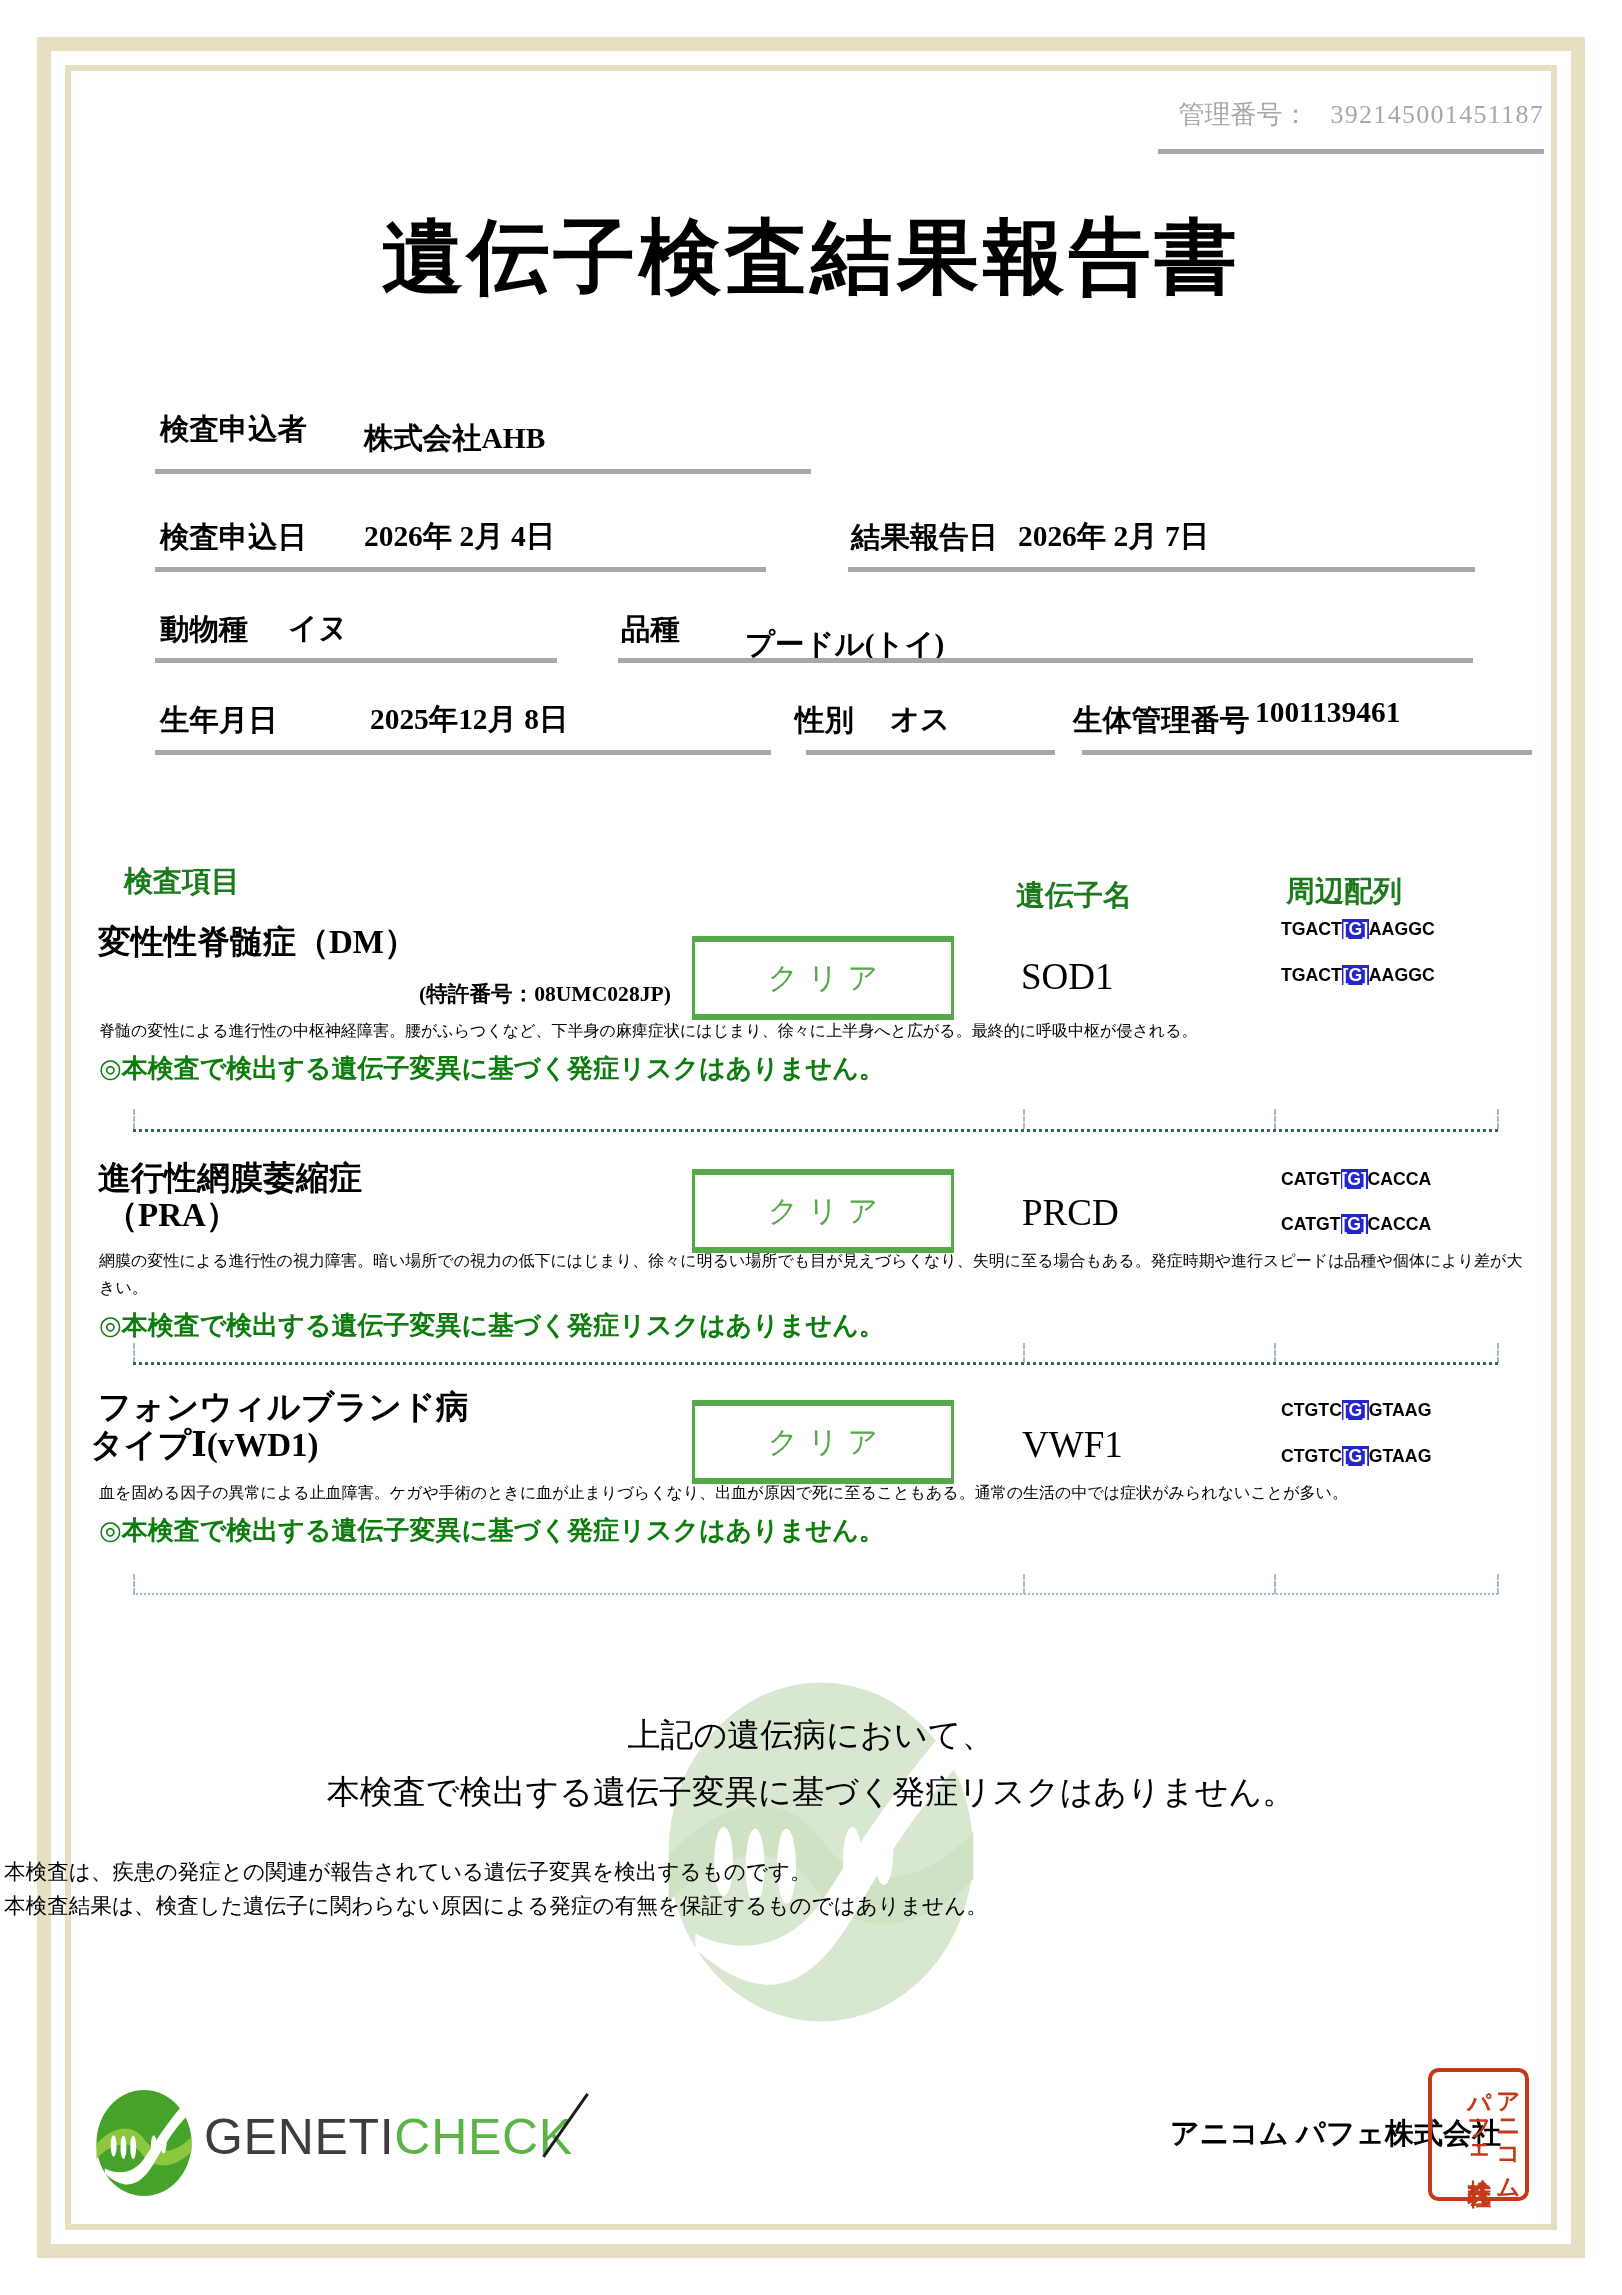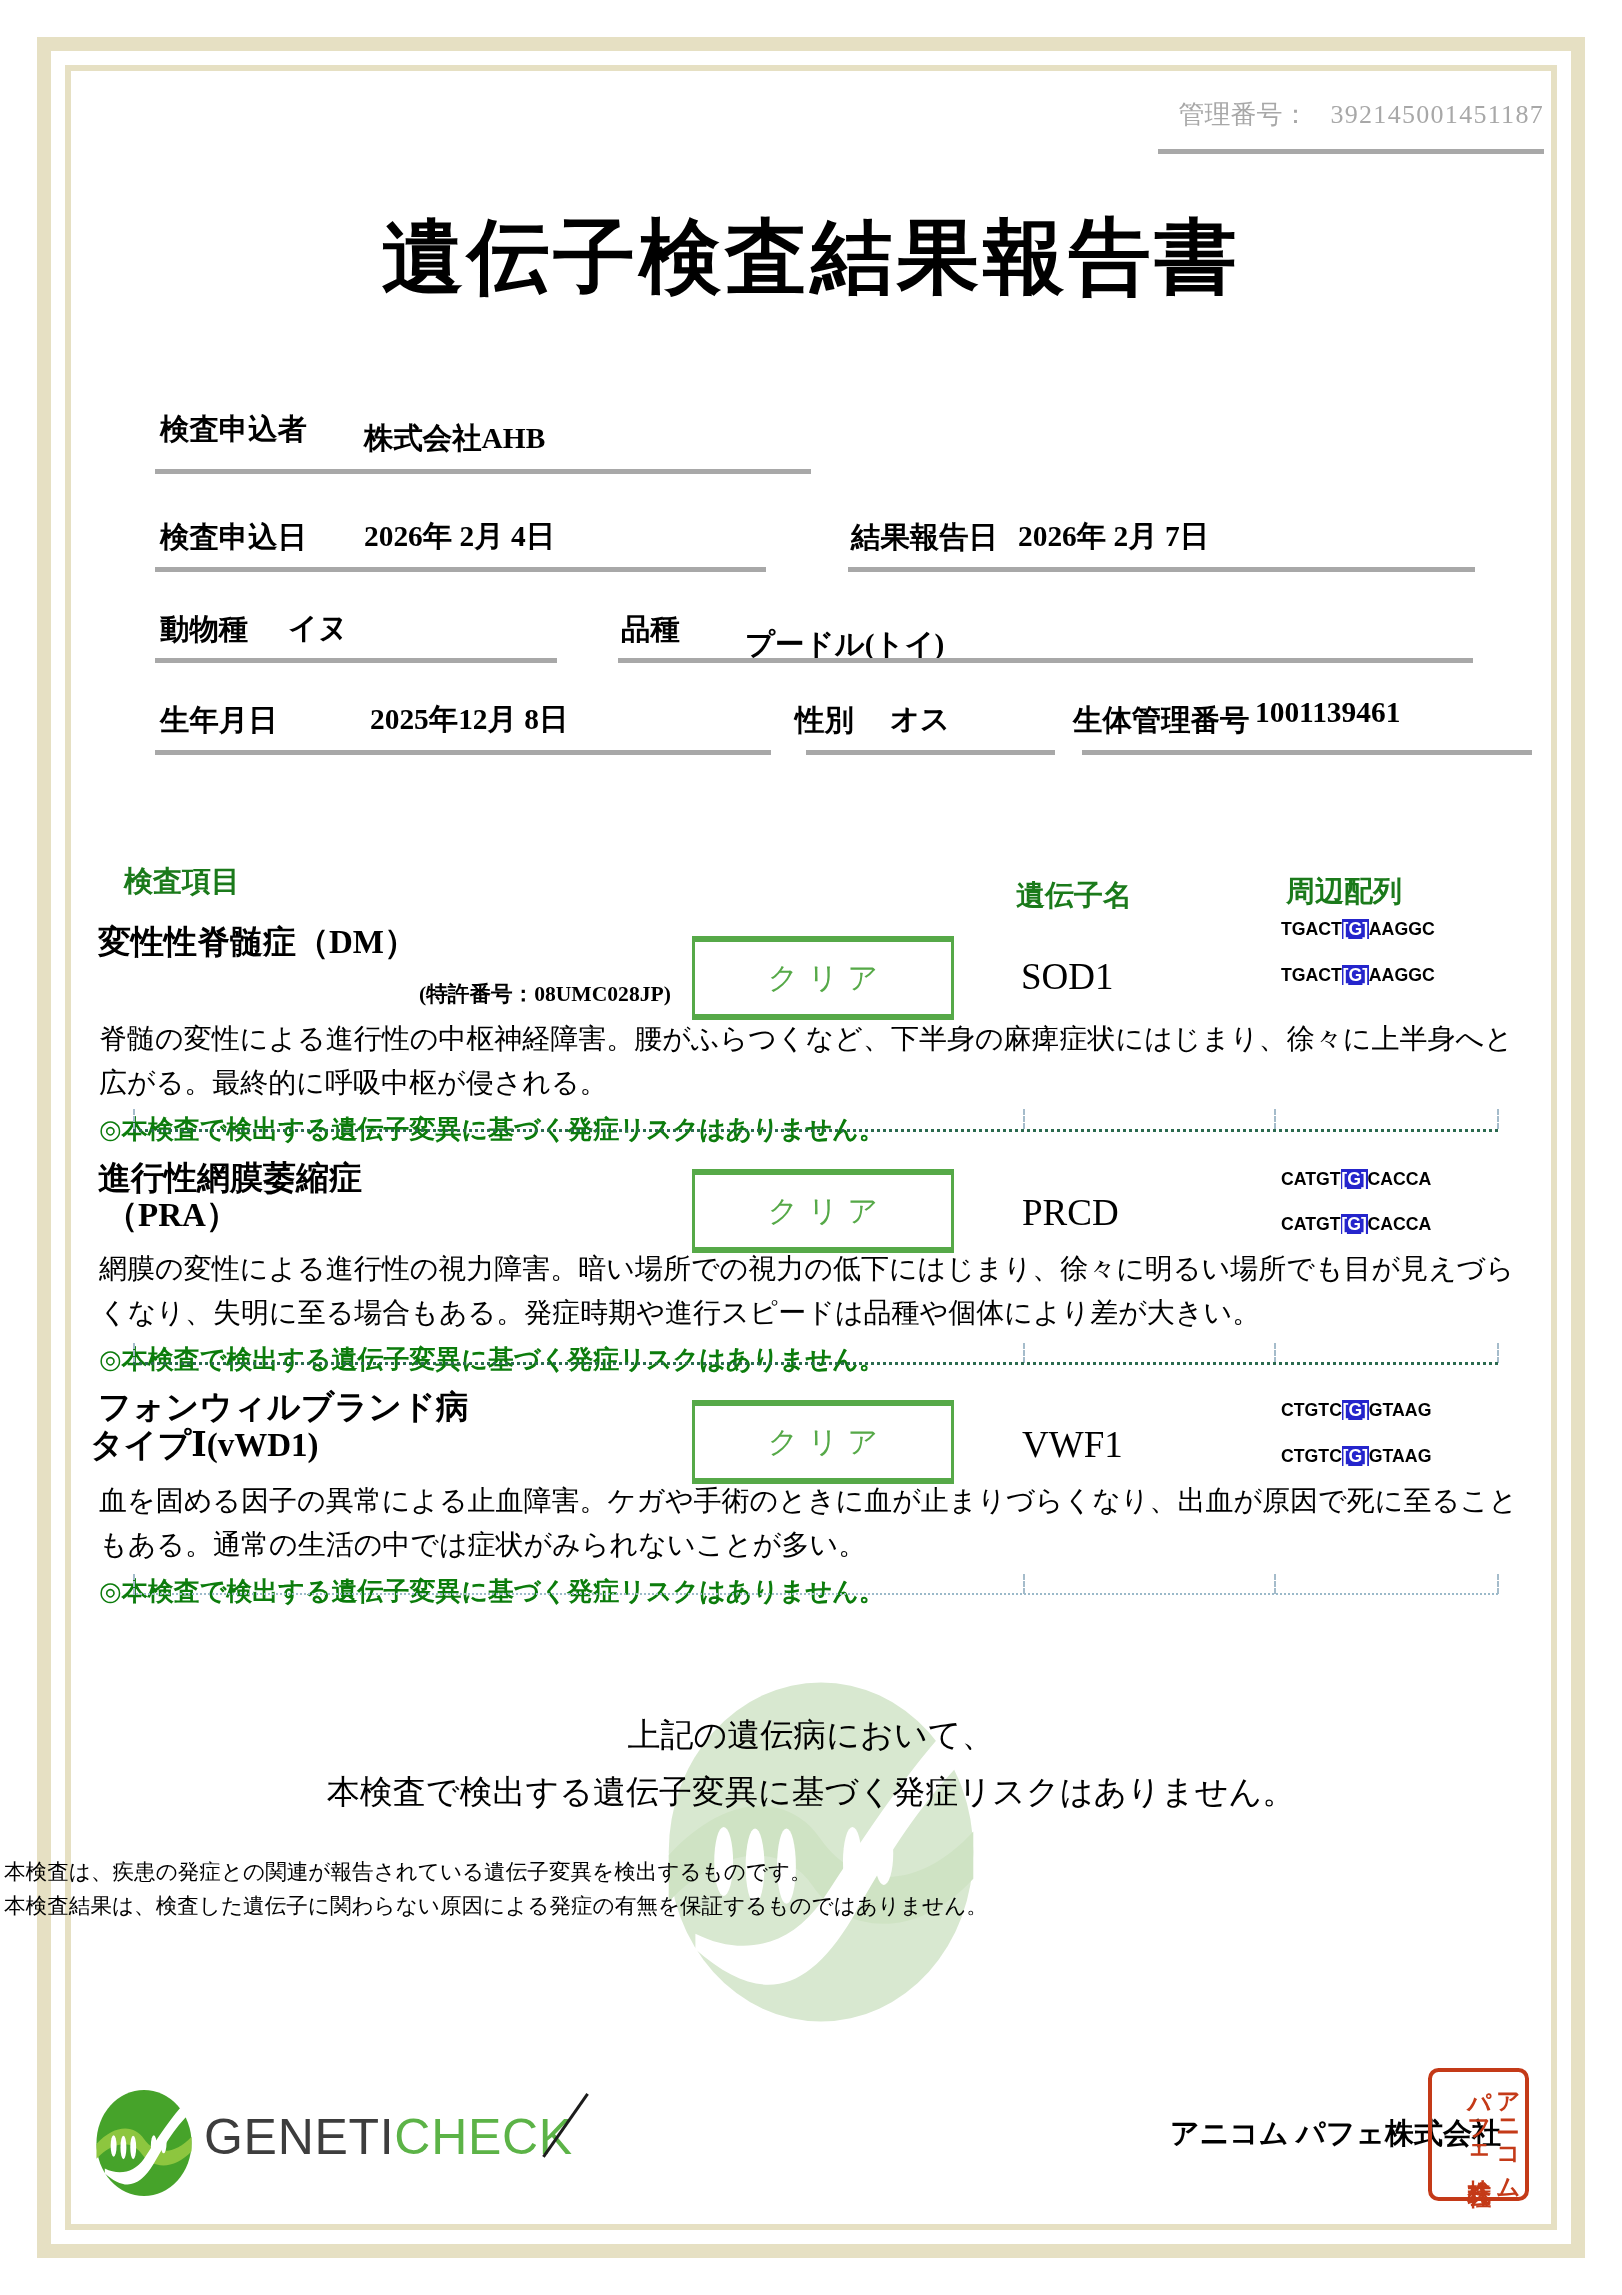--- a/index.html
+++ b/index.html
@@ -25,21 +25,21 @@
   .disease{font-size:33px;font-weight:bold;line-height:37px;}
   .patent{font-size:21.6px;font-weight:bold;}
   .clear-box{width:262px;height:84px;box-sizing:border-box;background:#fff;
              border:3.3px solid #56a948;border-top-width:6.5px;border-bottom-width:6.5px;
              display:flex;align-items:center;justify-content:center;}
   .clear-text{font-size:30px;color:#56a948;letter-spacing:9.2px;padding-left:9.2px;font-family:"Liberation Serif","DejaVu Serif",serif;}
   .gene{font-size:37px;font-family:"Liberation Serif","DejaVu Serif",serif;}
   .seq{font-size:17.7px;font-weight:bold;font-family:"Liberation Sans","DejaVu Sans",sans-serif;letter-spacing:0;white-space:nowrap;}
   .seq-hl{background:#2525cc;color:#ffffff;padding:0 0.7px;}
   .descblock{width:1433px;}
-  .desc{font-size:28px;line-height:44px;}
+  .desc{font-size:16px;line-height:27px;}
   .risk{font-size:26px;font-weight:bold;color:#0c7c0c;margin-top:6.5px;}
   .sep-g{position:absolute;height:0;border-top:3.3px dotted #2b6a4f;}
   .sep-l{position:absolute;height:0;border-top:2.6px dotted #9bb9c9;}
   .vstub{position:absolute;width:0;height:19.6px;border-left:2px dashed #a5bccb;}
   
   .sum-big{left:0;width:100%;text-align:center;font-size:33px;font-family:"Liberation Sans","DejaVu Sans",sans-serif;}
   .sum-note{left:4px;width:100%;font-size:21.6px;font-family:"Liberation Sans","DejaVu Sans",sans-serif;}
   
   .brand{font-size:50px;letter-spacing:0.7px;font-family:"Liberation Sans","DejaVu Sans",sans-serif;color:#3d3d3d;white-space:nowrap;}
   .brand .grn{color:#5cb347;}

